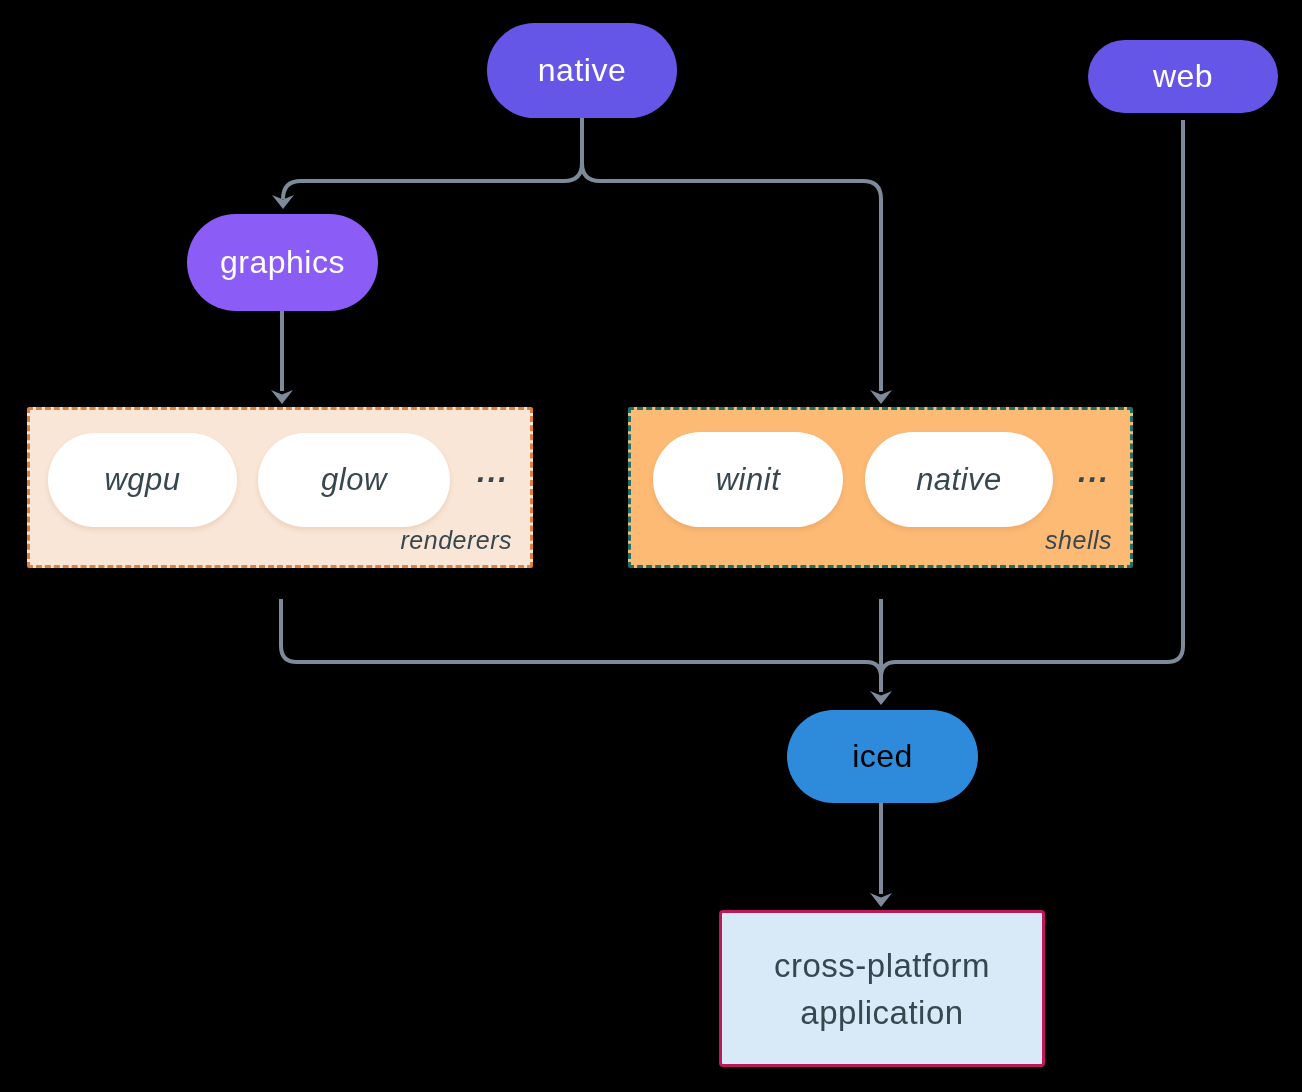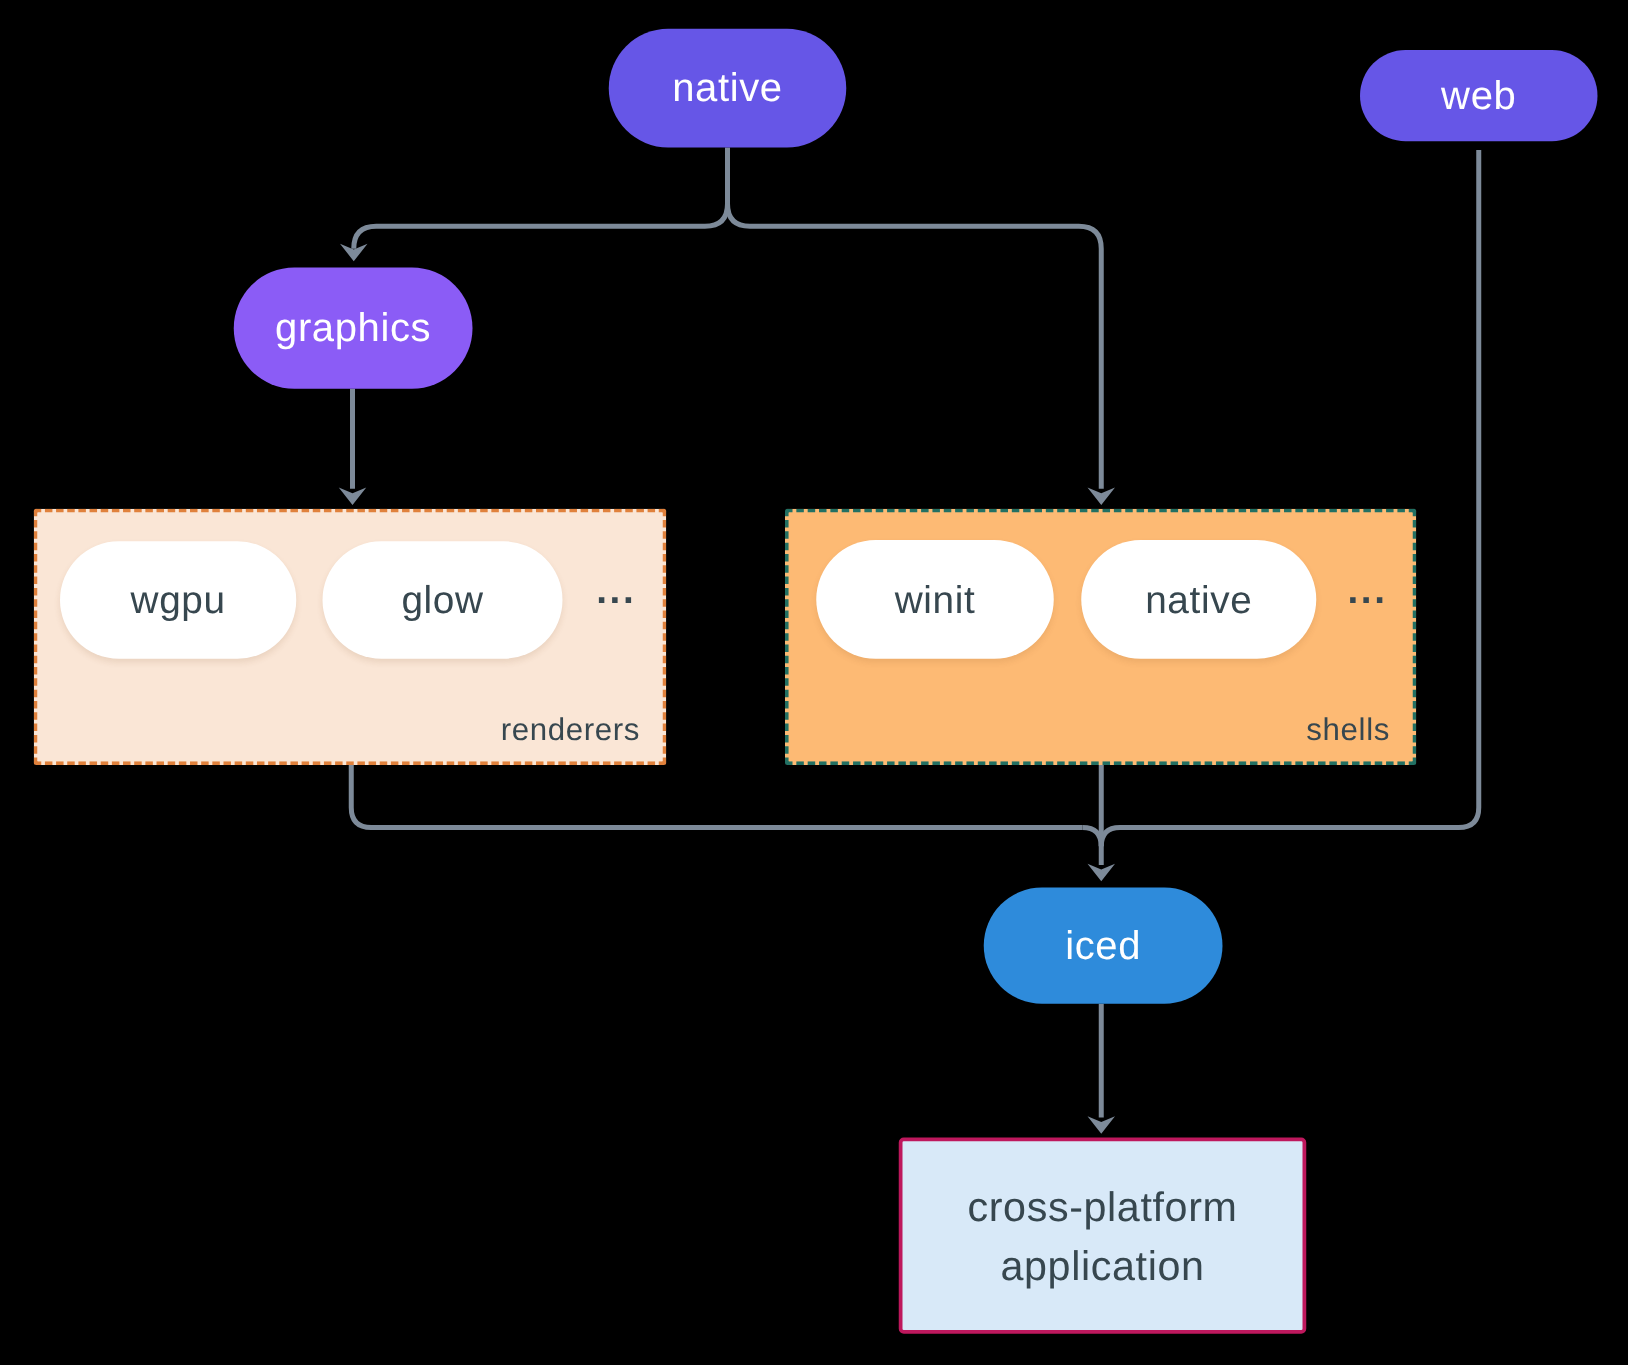--- a/index.html
+++ b/index.html
@@ -36,37 +36,38 @@
     position: absolute;
     display: flex;
     align-items: center;
     justify-content: center;
     border-radius: 60px;
     font-size: 32px;
     letter-spacing: 0.5px;
   }
   .pill-purple { background: #6656e7; color: #ffffff; }
   .pill-orange { background: #8b5cf6; color: #ffffff; }
-  .pill-blue   { background: #2e8bdb; color: #ffffff; }
+  .pill-blue   { background: #2e8bdb; color: #000000; }
   .pill-white  {
     background: #ffffff;
     color: #37474f;
     box-shadow: 0 3px 5px rgba(120, 70, 30, 0.12);
   }
   .node-native   { left: 487px; top: 23px;  width: 190px; height: 95px; }
   .node-web      { left: 1088px; top: 40px; width: 190px; height: 73px; }
   .node-graphics { left: 187px; top: 214px; width: 191px; height: 97px; }
   .node-iced     { left: 787px; top: 710px; width: 191px; height: 93px; }
 
   .group {
     position: absolute;
     width: 506px;
-    height: 205px;
+    height: 161px;
     box-sizing: border-box;
     border-radius: 2px;
+    font-style: italic;
   }
   .group-renderers {
     left: 27px; top: 407px;
     background: #fae6d6;
     border: 3px dashed #e0813c;
   }
   .group-shells {
     left: 628px; top: 407px; width: 505px;
     background: #fdba74;
     border: 3px dashed #227063;

